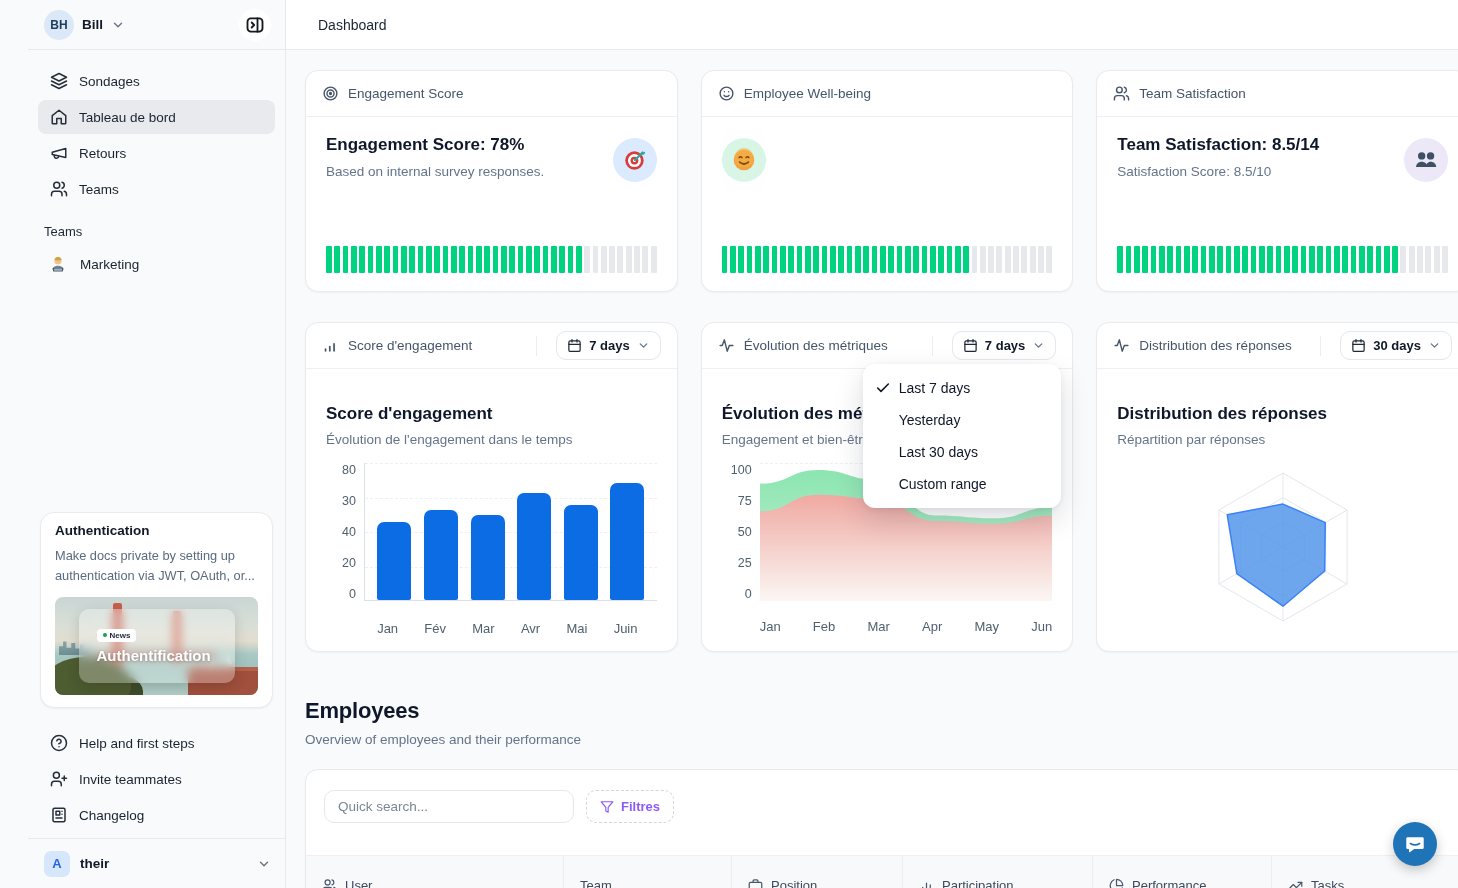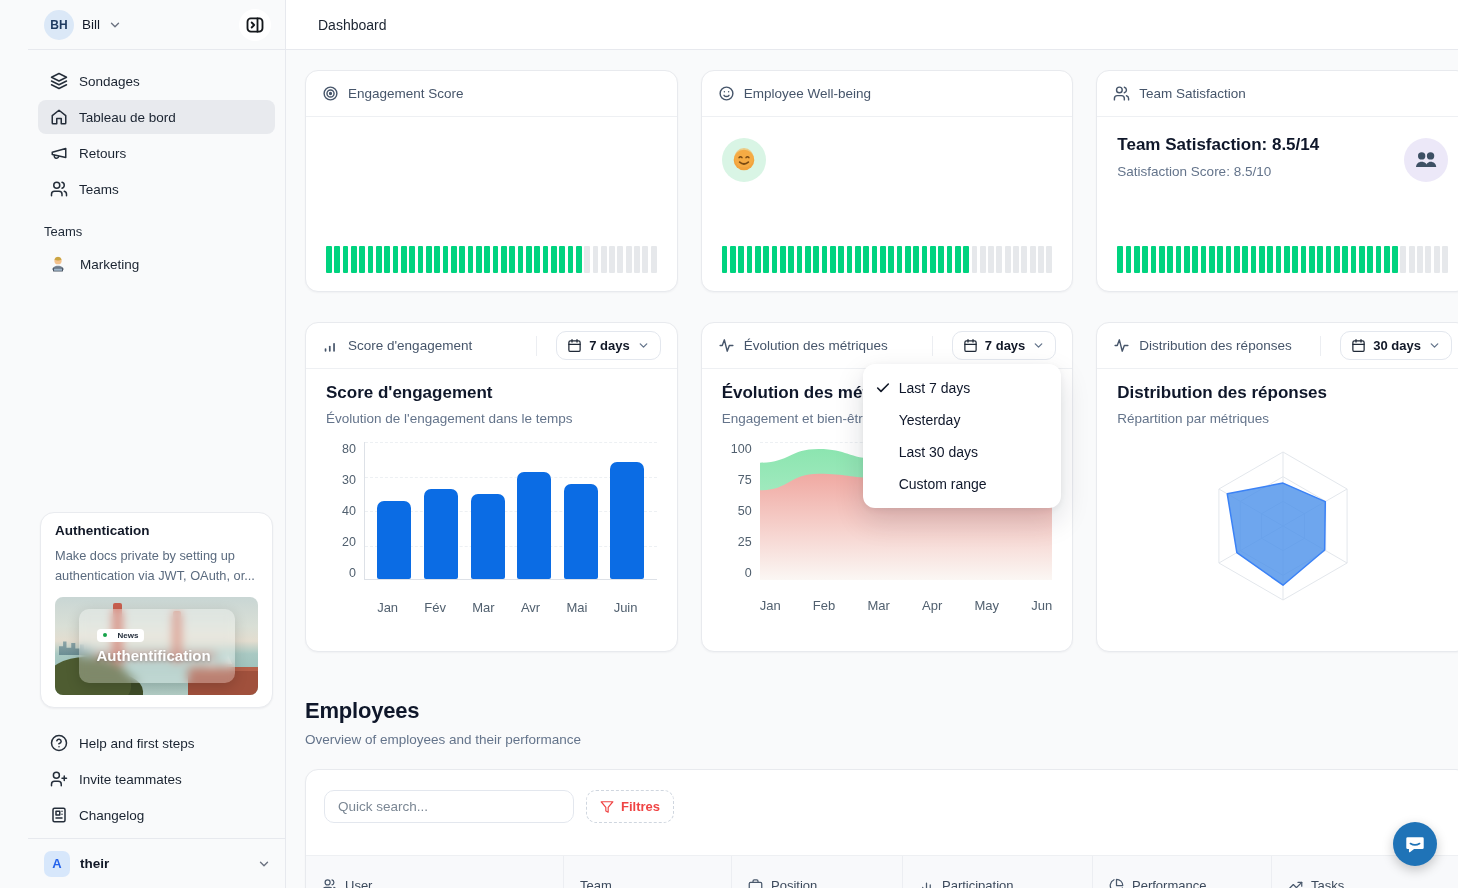--- a/index.html
+++ b/index.html
@@ -3,21 +3,21 @@
 <meta charset="utf-8">
 <style>
   * { margin:0; padding:0; box-sizing:border-box; }
   html,body { width:1458px; height:888px; overflow:hidden; font-family:"Liberation Sans", sans-serif; background:#f9fafb; color:#0f172a; }
   .app { display:flex; width:100%; height:100%;margin-left:28px; }
 
   
   .sidebar { width:258px; flex:none; background:#f9fafb; border-right:1px solid #e7e9ee; display:flex; flex-direction:column; }
   .sb-head { height:50px; display:flex; align-items:center; gap:8px; padding:0 14px 0 16px; border-bottom:1px solid #e7e9ee; }
   .ws-avatar { width:30px; height:30px; border-radius:50%; background:#dbe8f7; color:#1e3a5f; font-size:12px; font-weight:700; display:flex; align-items:center; justify-content:center; }
-  .ws-name { font-size:13.5px; font-weight:400; color:#111827; }
+  .ws-name { font-size:13.5px; font-weight:700; color:#111827; }
   .chev { color:#6b7280; }
   .sb-head .spacer, .flex-spacer { flex:1; }
   .collapse-btn { width:32px; height:32px; border-radius:50%; background:#fff; display:flex; align-items:center; justify-content:center; cursor:pointer; color:#15181c; }
   .sb-nav { padding:14px 10px 4px; display:flex; flex-direction:column; gap:2px; }
   .sb-item { display:flex; align-items:center; gap:11px; height:34px; padding:0 12px; border-radius:8px; font-size:13.5px; font-weight:500; color:#1a2330; cursor:pointer; }
   .sb-item.active { background:#e8eaee; }
   .sb-item .ic { color:#252e3a; }
   .sb-section { font-size:13px; font-weight:500; color:#1f2937; padding:14px 0 8px 16px; }
   .sb-team { display:flex; align-items:center; gap:12px; height:34px; padding:0 12px 0 20px; font-size:13.5px; font-weight:500; color:#1a2330; cursor:pointer; }
   .ic { width:18px; height:18px; flex:none; }
@@ -29,21 +29,21 @@
   .promo-desc { font-size:12.8px; color:#5b6b7f; line-height:1.55; margin-bottom:11px; }
   .promo-img { position:relative; height:98px; border-radius:8px; overflow:hidden; background:linear-gradient(180deg,#c9d6d4 0%,#d9dfd6 30%,#e3ddcf 45%,#a9c9c3 58%,#9fc2bc 74%,#b3cdc5 100%); }
   .pi-city { position:absolute; left:4px; top:42px; width:34px; height:16px; background:linear-gradient(180deg,#7b9aa0,#5d7f88); clip-path:polygon(0 100%,0 45%,12% 45%,12% 15%,22% 15%,22% 55%,36% 55%,36% 25%,48% 25%,48% 60%,62% 60%,62% 35%,74% 35%,74% 65%,100% 65%,100% 100%); opacity:.8; }
   .pi-tower1 { position:absolute; left:58px; top:6px; width:9px; height:64px; background:#c95f4e; border-radius:2px; }
   .pi-tower2 { position:absolute; left:118px; top:14px; width:8px; height:52px; background:#cc6a57; border-radius:2px; opacity:.9; }
   .pi-deck { position:absolute; left:40px; top:56px; width:120px; height:5px; background:#b8564a; opacity:.85; }
   .pi-bush { position:absolute; left:-8px; bottom:-10px; width:84px; height:48px; background:#4e5c31; border-radius:50% 60% 40% 50%; box-shadow:18px 8px 0 -6px #3f4d28; }
   .pi-brick { position:absolute; right:-4px; bottom:-6px; width:74px; height:34px; background:#a0503c; border-radius:3px; box-shadow:inset 0 4px 0 #b5614a; }
   .pi-boat { position:absolute; width:0; height:0; border-left:4px solid transparent; border-right:4px solid transparent; border-bottom:9px solid #f6f8f7; }
   .promo-overlay { position:absolute; left:50%; top:50%; transform:translate(-50%,-50%); width:156px; height:74px; background:rgba(255,255,255,.28); backdrop-filter:blur(5px); border-radius:10px; box-shadow:0 4px 14px rgba(0,0,0,.16); display:flex; flex-direction:column; align-items:flex-start; justify-content:center; padding-left:18px; gap:5px; }
-  .news-pill { background:#fff; border-radius:4px; font-size:8px; font-weight:700; color:#1f2937; padding:2px 6px; display:flex; align-items:center; gap:11px; }
+  .news-pill { background:#fff; border-radius:4px; font-size:8px; font-weight:700; color:#1f2937; padding:2px 6px; display:flex; align-items:center; gap:3px; }
   .news-dot { width:4px; height:4px; border-radius:50%; background:#16a34a; }
   .promo-overlay-title { font-size:15px; font-weight:700; color:#fff; text-shadow:0 1px 3px rgba(0,0,0,.25); }
 
   .sb-bottom { padding:4px 10px 6px; display:flex; flex-direction:column; gap:2px; }
   .sb-account { border-top:1px solid #e7e9ee; height:50px; display:flex; align-items:center; gap:10px; padding:0 14px 0 16px; cursor:pointer; }
   .acct-avatar { width:26px; height:26px; border-radius:7px; background:#d7e7fb; color:#2563eb; font-size:13px; font-weight:700; display:flex; align-items:center; justify-content:center; }
   .acct-name { font-size:13.5px; font-weight:700; color:#111827; flex:1; }
 
   
   .main { flex:1; display:flex; flex-direction:column; min-width:0; }
@@ -60,21 +60,21 @@
   .stat-card { height:222px; display:flex; flex-direction:column; }
   .stat-body { padding:18px 20px 0; display:flex; align-items:flex-start; justify-content:space-between; }
   .stat-title { font-size:17px; font-weight:600; color:#0f172a; margin-bottom:9px; }
   .stat-sub { font-size:13.5px; color:#64748b; }
   .emoji-circle { width:44px; height:44px; border-radius:50%; flex:none; display:flex; align-items:center; justify-content:center; margin-top:3px; }
   .stat-progress { margin:auto 20px 18px; display:flex; gap:2.5px; height:27px; align-items:stretch; }
   .seg { flex:1; border-radius:1px; background:#e6e8eb; }
   .seg.on { background:#00d37f; }
 
   
-  .chart-card { height:330px; display:flex; flex-direction:column; }
+  .chart-card { height:330px; display:flex; flex-direction:column;gap:21px; }
   .range-btn { margin-left:auto; display:flex; align-items:center; gap:7px; border:1px solid #e3e7ee; border-radius:10px; background:#fff; padding:6px 10px; font-size:13px; font-weight:600; color:#111827; cursor:pointer; }
   .range-btn .ic { width:15px; height:15px; color:#1f2937; }
   .head-divider { width:1px; height:20px; background:#eceef2; margin-left:auto; }
   .range-btn.after-div { margin-left:10px; }
   .chart-body { padding:14px 20px 0; flex:1; display:flex; flex-direction:column; }
   .chart-title { font-size:17px; font-weight:700; color:#0f172a; margin-bottom:8px; }
   .chart-sub { font-size:13.5px; color:#64748b; margin-bottom:12px; }
 
   .plot-wrap { display:flex; gap:8px; margin-top:4px; }
   .yticks { display:flex; flex-direction:column; justify-content:space-between; height:150px; font-size:12.5px; color:#51606f; text-align:right; width:30px; flex:none; padding-bottom:12px; }
@@ -93,21 +93,21 @@
 
   .radar-wrap { flex:1; display:flex; align-items:flex-start; justify-content:center; padding-top:6px; }
 
   
   .emp-title { font-size:22px; font-weight:800; color:#0f172a; margin:46px 0 8px 0; letter-spacing:-.2px; }
   .emp-sub { font-size:13.5px; color:#64748b; margin-bottom:22px; }
   .table-card { background:#fff; border:1px solid #e8eaee; border-radius:13px 13px 0 0; box-shadow:0 1px 2px rgba(16,24,40,.04); overflow:hidden; height:200px; }
   .table-toolbar { display:flex; align-items:center; gap:12px; padding:20px 18px 18px; }
   .search-input { width:250px; height:33px; border:1px solid #e3e7ee; border-radius:10px; padding:0 13px; font-size:13.5px; font-family:"Liberation Sans",sans-serif; color:#0f172a; background:#fff; outline:none; }
   .search-input::placeholder { color:#7b8794; }
-  .filter-btn { display:flex; align-items:center; gap:7px; height:33px; padding:0 13px; border:1px dashed #cfd6df; border-radius:10px; background:#fff; font-size:13px; font-weight:600; color:#ef4444; cursor:pointer; }
+  .filter-btn { display:flex; align-items:center; gap:7px; height:33px; padding:0 13px; border:1px dashed #cfd6df; border-radius:10px; background:#fff; font-size:13px; font-weight:600; color:#8b5cf6; cursor:pointer; }
   .filter-btn .ic { width:14px; height:14px; }
   .thead { display:flex; border-top:1px solid #eef0f3; background:#f8f9fb; height:60px; margin-top:14px; }
   .th { display:flex; align-items:center; gap:8px; padding:0 16px; font-size:13px; font-weight:500; color:#3c4a5c; border-left:1px solid #eceef2; }
   .th:first-child { border-left:none; }
   .th .ic { width:15px; height:15px; color:#4a596c; }
 
   
   .chat-fab { position:fixed; right:21px; bottom:22px; width:44px; height:44px; border-radius:50%; background:#1f73b7; box-shadow:0 4px 12px rgba(0,0,0,.22); display:flex; align-items:center; justify-content:center; cursor:pointer; z-index:99; }
 </style>
 </head>
@@ -274,20 +274,36 @@
         <div class="card stat-card">
           <div class="card-head">
             <span class="ic">
               <svg viewBox="0 0 24 24" fill="none" stroke="currentColor" stroke-width="2">
                   <circle cx="12" cy="12" r="9"></circle>
                   <circle cx="12" cy="12" r="5"></circle>
                   <circle cx="12" cy="12" r="1.3" fill="currentColor"></circle>
                 </svg>
             </span>
             <span>Engagement Score</span>
+          </div>
+          <div class="stat-body">
+            <div>
+              <div class="stat-title">Engagement Score: 78%</div>
+              <div class="stat-sub">Based on internal survey responses.</div>
+            </div>
+            <div class="emoji-circle" style="background:#dbeafe">
+              <svg width="26" height="26" viewBox="0 0 24 24">
+                  <circle cx="11.5" cy="12.5" r="8.5" fill="#d93b3b"></circle>
+                  <circle cx="11.5" cy="12.5" r="6" fill="#fff"></circle>
+                  <circle cx="11.5" cy="12.5" r="3.6" fill="#d93b3b"></circle>
+                  <circle cx="11.5" cy="12.5" r="1.4" fill="#fff"></circle>
+                  <path d="m12 12 7-7" stroke="#2aa7a0" stroke-width="2" stroke-linecap="round"></path>
+                  <path d="m19 5 2.4-.6-.6 2.4-2.4.6z" fill="#2aa7a0"></path>
+                </svg>
+            </div>
           </div>
           <div class="stat-progress">
               <div class="seg on" style="background: rgb(0, 211, 127);"></div>
               <div class="seg on" style="background: rgb(0, 211, 127);"></div>
               <div class="seg on" style="background: rgb(0, 211, 127);"></div>
               <div class="seg on" style="background: rgb(0, 211, 127);"></div>
               <div class="seg on" style="background: rgb(0, 211, 127);"></div>
               <div class="seg on" style="background: rgb(0, 211, 127);"></div>
               <div class="seg on" style="background: rgb(0, 211, 127);"></div>
               <div class="seg on" style="background: rgb(0, 211, 127);"></div>
@@ -651,21 +667,21 @@
               <span>30 days</span>
               <span class="ic" style="width:13px;height:13px;color:#64748b">
                 <svg viewBox="0 0 24 24" fill="none" stroke="currentColor" stroke-width="2.4" stroke-linecap="round" stroke-linejoin="round">
                     <path d="m6 9 6 6 6-6"></path>
                   </svg>
               </span>
             </button>
           </div>
           <div class="chart-body">
             <div class="chart-title">Distribution des réponses</div>
-            <div class="chart-sub">Répartition par métriques</div>
+            <div class="chart-sub">Répartition par réponses</div>
             <div class="radar-wrap">
               <svg id="radar-svg" width="180" height="170" viewBox="0 0 180 170">
                   <polygon points="90,8 154.08587988004848,45.00000000000001 154.08587988004848,119 90,156 25.914120119951534,119 25.914120119951548,44.99999999999999" fill="none" stroke="#e3e7ec"></polygon>
                   <polygon points="90,32.666666666666664 132.7239199200323,57.333333333333336 132.7239199200323,106.66666666666666 90,131.33333333333334 47.27608007996769,106.66666666666666 47.27608007996769,57.33333333333333" fill="none" stroke="#e3e7ec"></polygon>
                   <polygon points="90,57.33333333333333 111.36195996001615,69.66666666666667 111.36195996001615,94.33333333333333 90,106.66666666666667 68.63804003998385,94.33333333333333 68.63804003998385,69.66666666666666" fill="none" stroke="#e3e7ec"></polygon>
                   <line x1="90" y1="82" x2="90" y2="8" stroke="#e3e7ec"></line>
                   <line x1="90" y1="82" x2="154.08587988004848" y2="45.00000000000001" stroke="#e3e7ec"></line>
                   <line x1="90" y1="82" x2="154.08587988004848" y2="119" stroke="#e3e7ec"></line>
                   <line x1="90" y1="82" x2="90" y2="156" stroke="#e3e7ec"></line>
                   <line x1="90" y1="82" x2="25.914120119951534" y2="119" stroke="#e3e7ec"></line>

